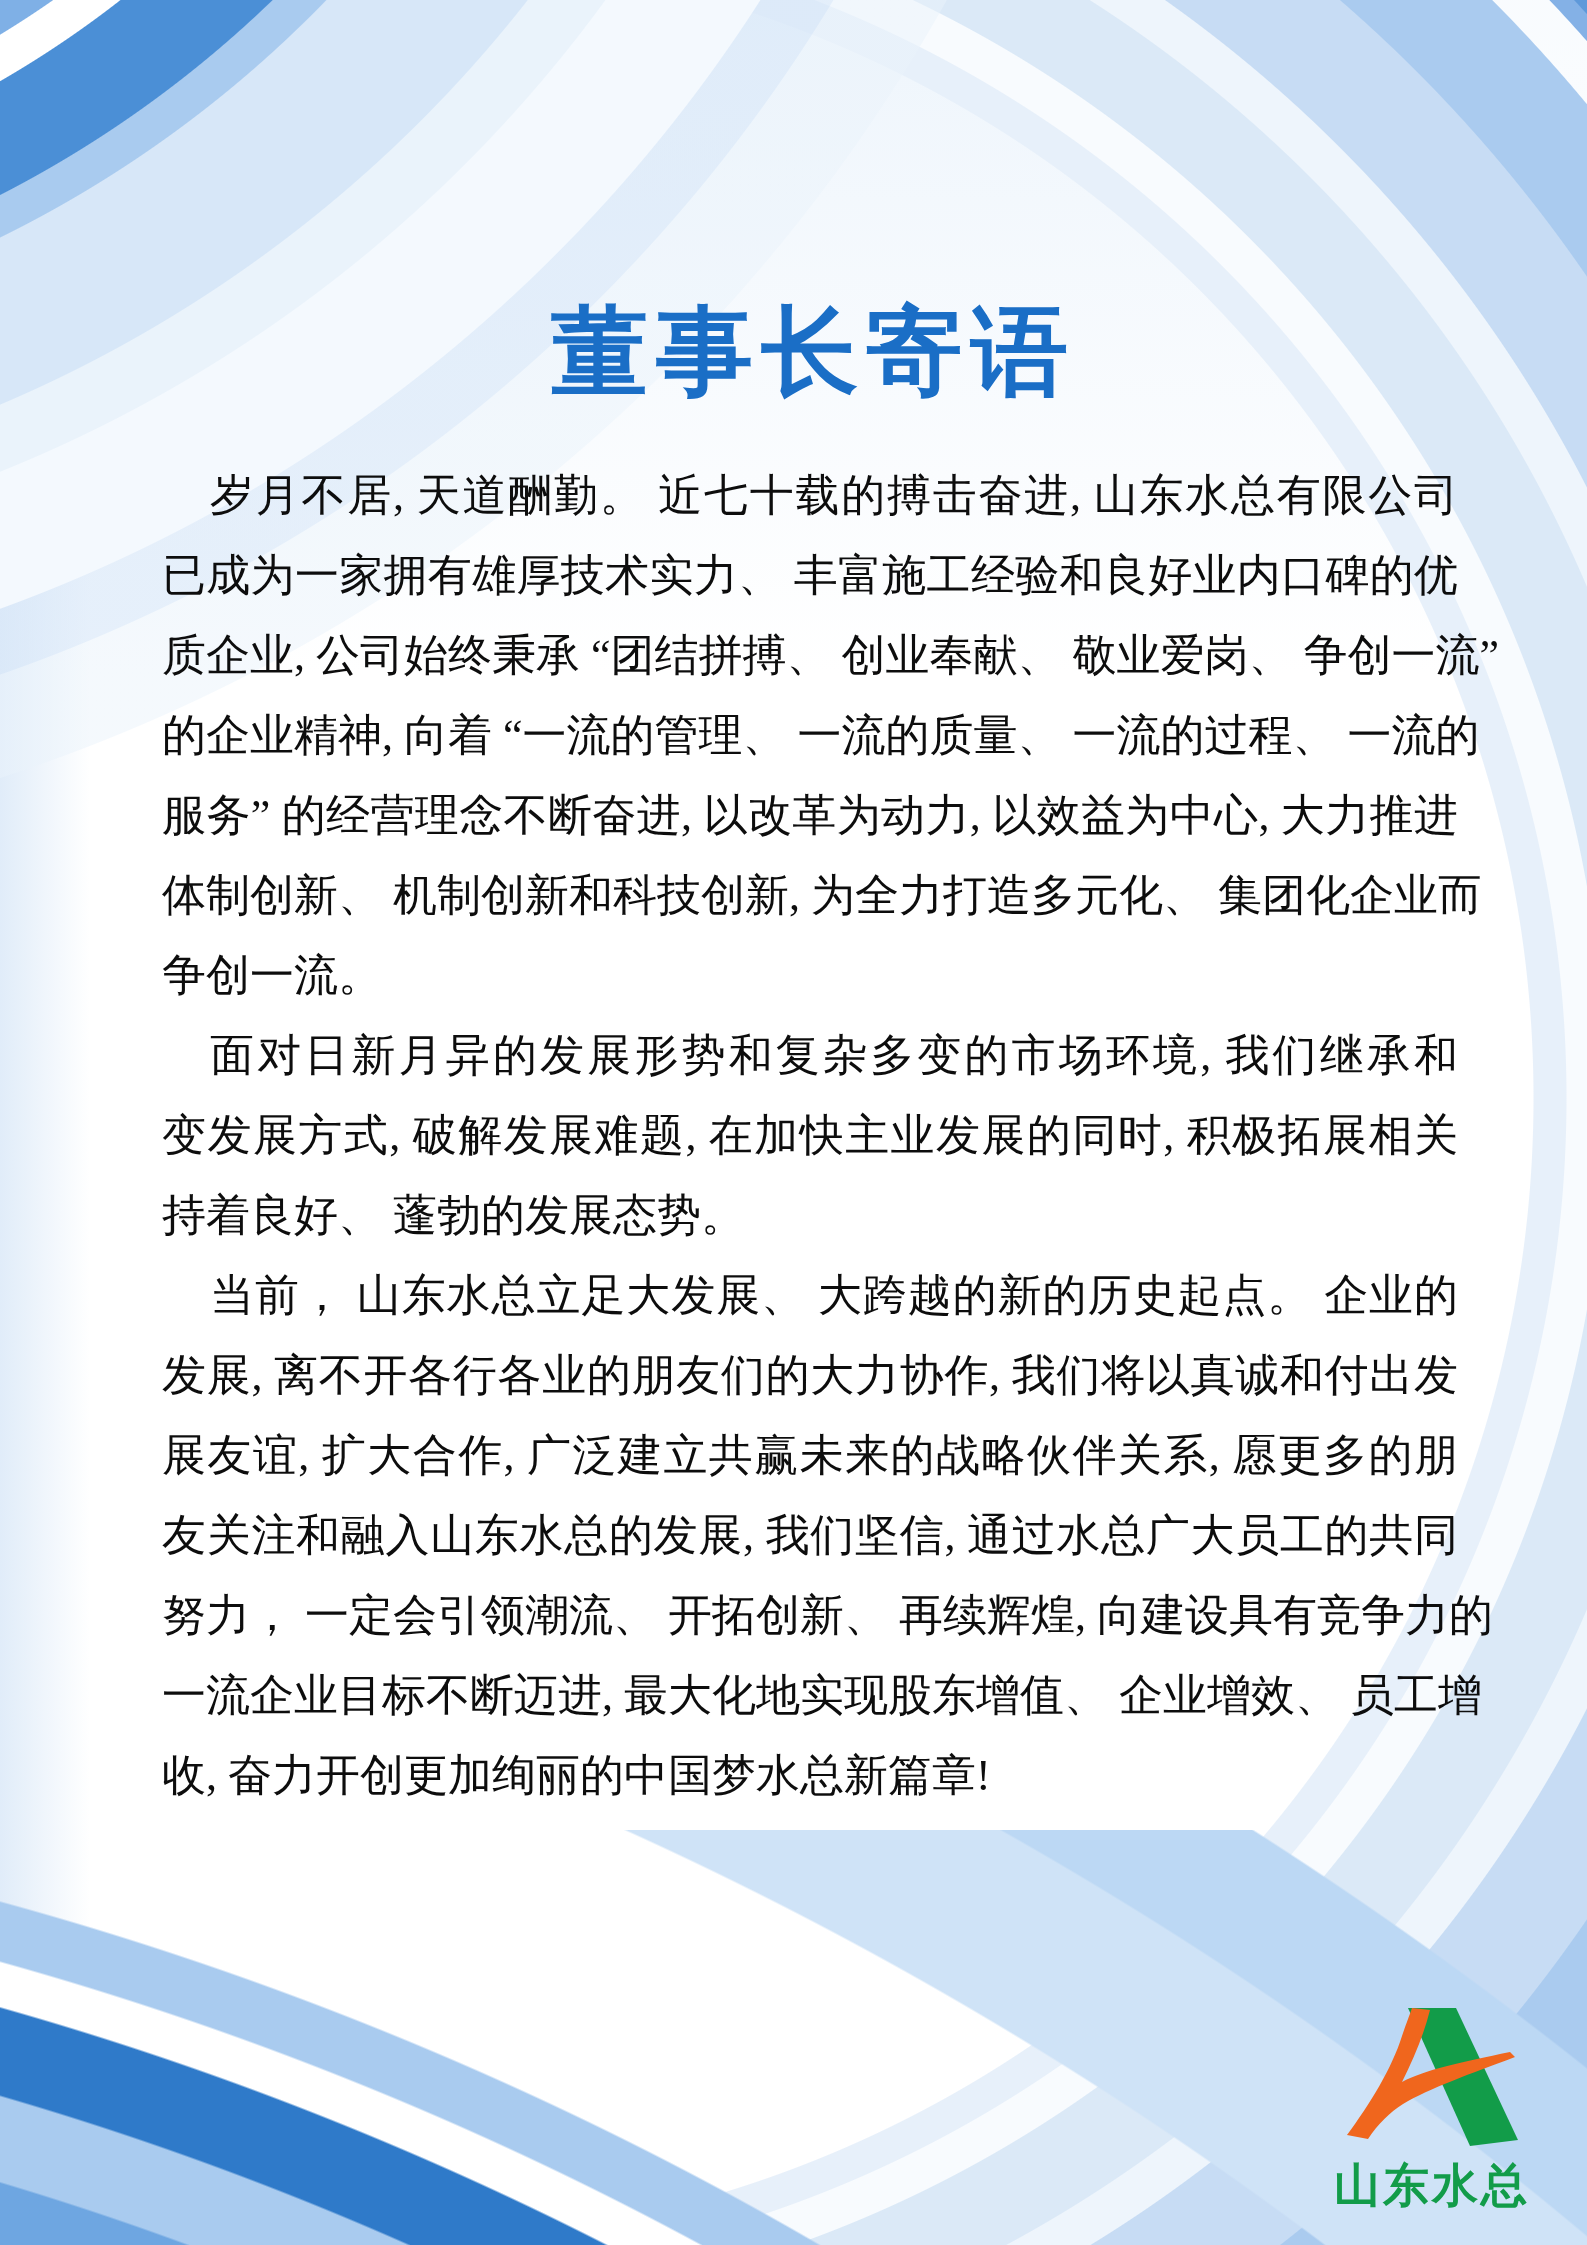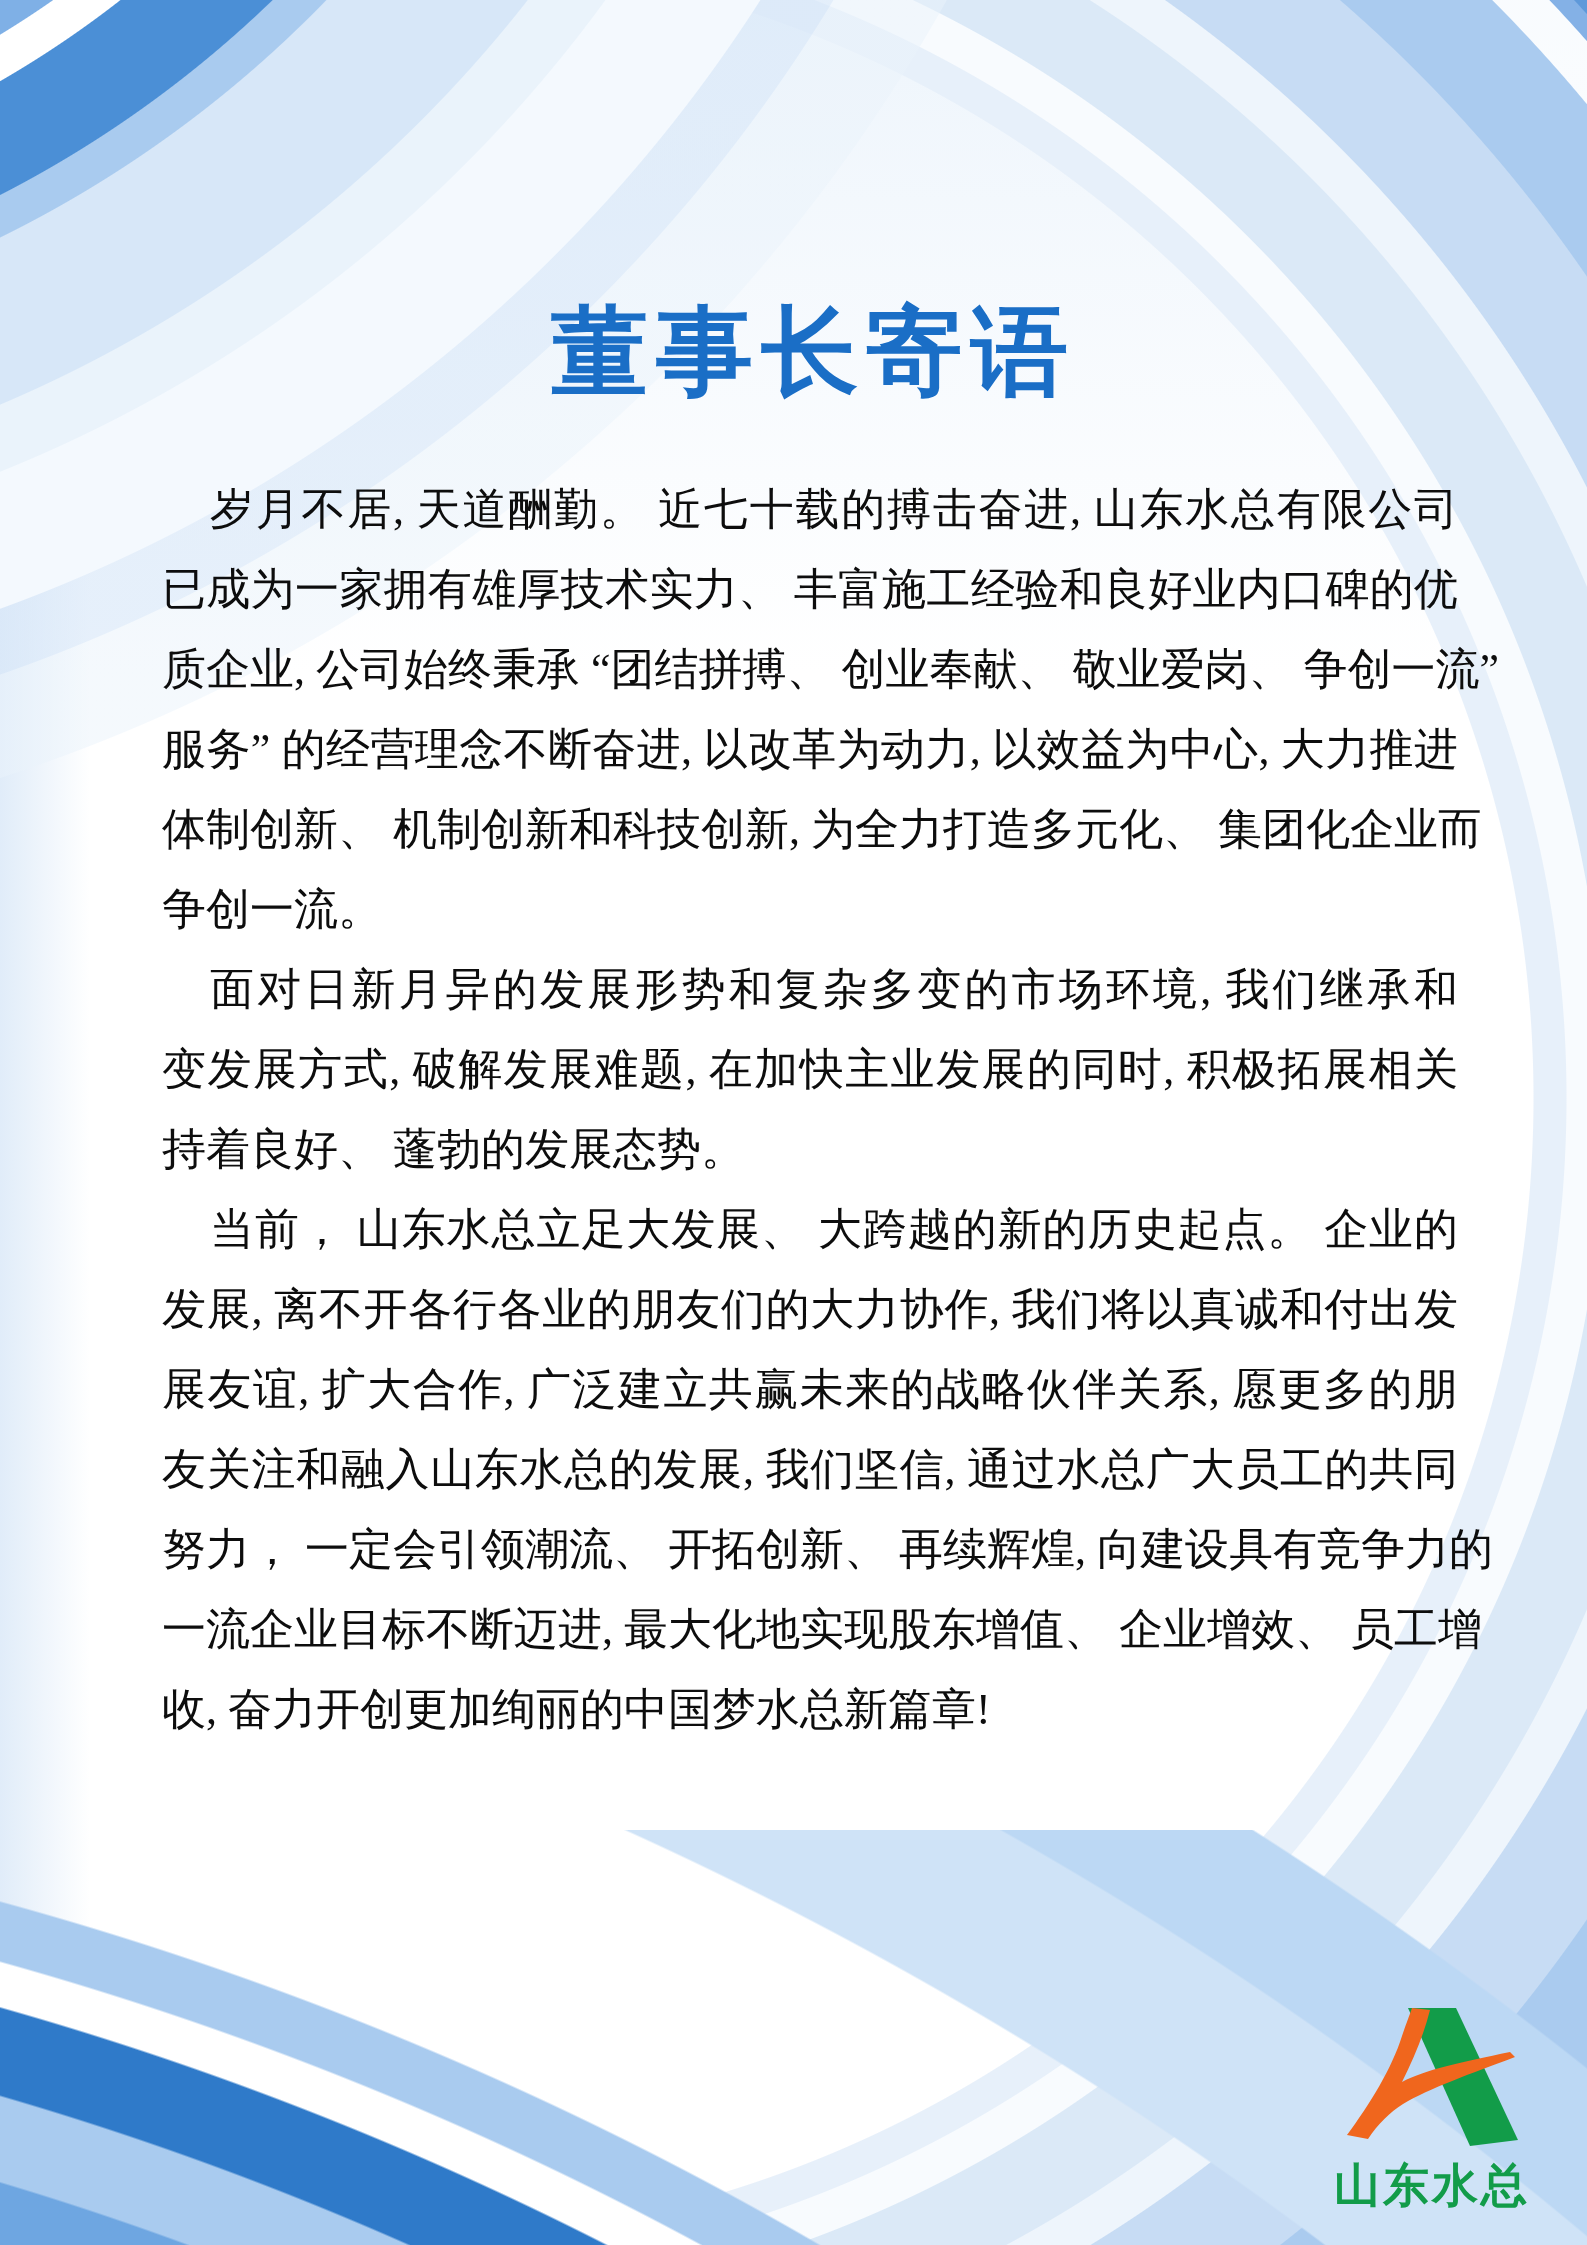--- a/index.html
+++ b/index.html
@@ -56,21 +56,21 @@
     position:absolute;top:288px;left:0;width:100%;
     text-align:center;
     font-family:"Liberation Sans", sans-serif;
     font-weight:800;
     font-size:97px;
     letter-spacing:8px;
     color:#1a6ec6;
     padding-left:20px;
   }
   .body-text{
-    position:absolute;left:162px;top:470px;width:1296px;
+    position:absolute;left:162px;top:456px;width:1296px;
     color:#0d0d0d;
   }
   .line{
     height:80px;line-height:80px;font-size:44px;
     text-align:justify;text-align-last:justify;
     white-space:nowrap;
     overflow:visible;
   }
   .line.indent{ text-indent:48px; }
   .line.short{ text-align-last:left; }
@@ -94,20 +94,21 @@
 <div class="page">
 
   <div class="bottom-swoosh"></div>
 
   <div class="doc-title">董事长寄语</div>
 
   <div class="body-text">
     <div class="line indent">岁月不居, 天道酬勤。 近七十载的搏击奋进, 山东水总有限公司</div>
     <div class="line">已成为一家拥有雄厚技术实力、 丰富施工经验和良好业内口碑的优</div>
     <div class="line">质企业, 公司始终秉承 “团结拼搏、 创业奉献、 敬业爱岗、 争创一流”</div>
+    <div class="line">的企业精神, 向着 “一流的管理、 一流的质量、 一流的过程、 一流的</div>
     <div class="line">服务” 的经营理念不断奋进, 以改革为动力, 以效益为中心, 大力推进</div>
     <div class="line">体制创新、 机制创新和科技创新, 为全力打造多元化、 集团化企业而</div>
     <div class="line short">争创一流。</div>
 
     <div class="line indent">面对日新月异的发展形势和复杂多变的市场环境, 我们继承和</div>
     <div class="line">变发展方式, 破解发展难题, 在加快主业发展的同时, 积极拓展相关</div>
     <div class="line short">持着良好、 蓬勃的发展态势。</div>
 
     <div class="line indent">当前， 山东水总立足大发展、 大跨越的新的历史起点。 企业的</div>
     <div class="line">发展, 离不开各行各业的朋友们的大力协作, 我们将以真诚和付出发</div>

